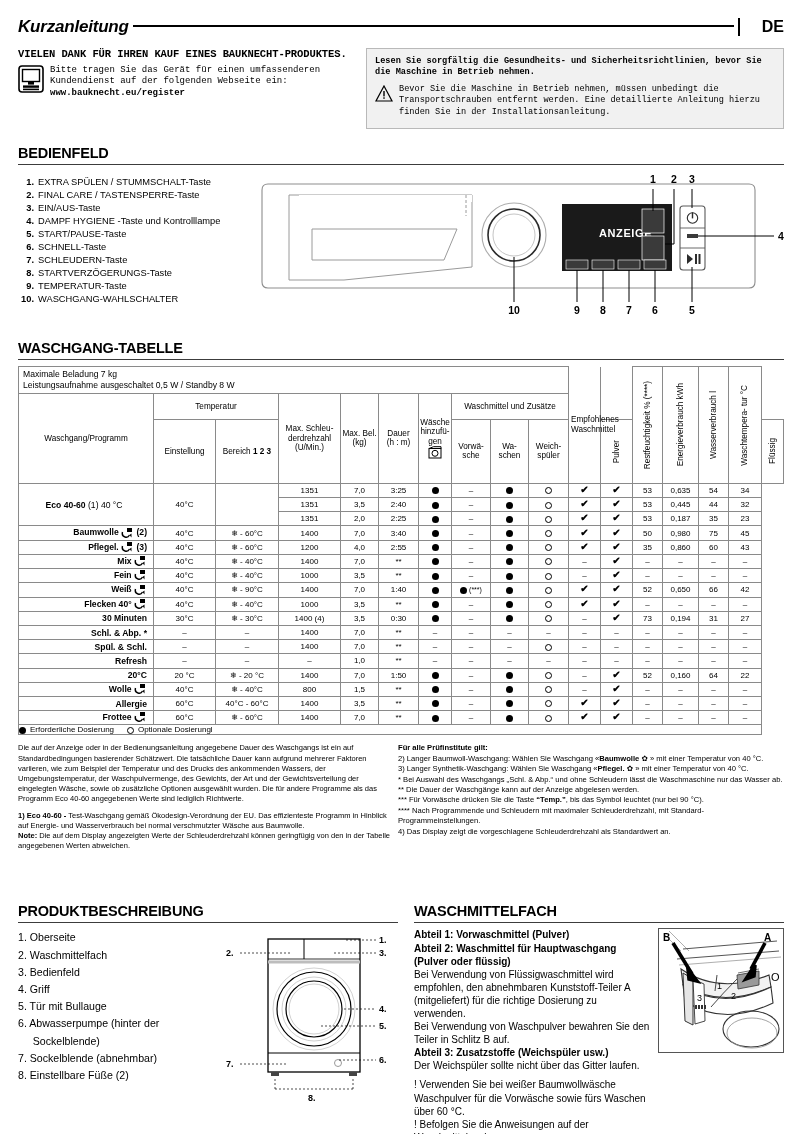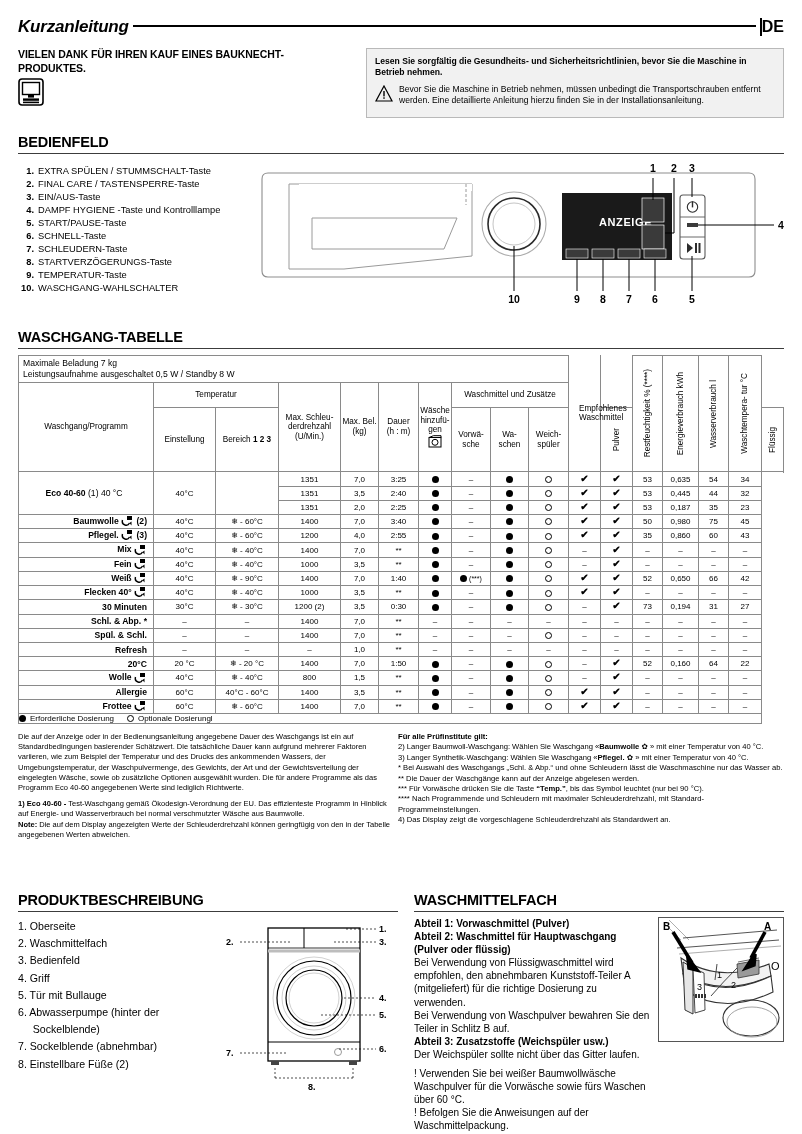--- a/index.html
+++ b/index.html
@@ -14,24 +14,24 @@
   }
   .page { position:relative; width:802px; height:1134px; padding: 14px 18px 0 18px; }
 
   
   .hdr { display:flex; align-items:center; gap:0; height:26px; }
   .hdr-title {
     font-style: italic; font-weight: bold; font-size: 17px;
     letter-spacing: -0.2px; white-space:nowrap;
   }
   .hdr-rule { flex:1; height:0; border-top:2px solid #000; margin:0 4px 2px 4px; }
-  .hdr-lang { font-weight:bold; font-size:16px; padding-left:0; border-left:2px solid #000; line-height:18px;}
+  .hdr-lang { font-weight:bold; font-size:16px; padding-left:22px; border-left:2px solid #000; line-height:18px;}
 
   
-  .top-row { display:flex; gap:18px; margin-top:8px; }
+  .top-row { display:flex; gap:18px; margin-top:8px;font-family:Liberation Mono, monospace; }
   .thanks { width:330px; }
   .thanks h2 { font-size:10.5px; font-weight:bold; margin:0; line-height:13.5px; letter-spacing:-0.1px;}
   .thanks-body { display:flex; gap:6px; margin-top:3px; }
   .monitor-icon { flex:0 0 auto; width:26px; height:28px; }
   .thanks-text { font-size:9px; line-height:11.6px; }
   .thanks-text .url { font-weight:bold; }
 
   
   .safety {
     flex:1; border:1px solid #b9b9b9; background:#f1f1f1;
@@ -110,20 +110,25 @@
       <div class="thanks-body">
         <span class="monitor-icon">
           <svg width="26" height="28" viewBox="0 0 26 28">
             <rect x="1" y="1" width="24" height="26" rx="3" fill="none" stroke="#000" stroke-width="1.6"></rect>
             <rect x="4.5" y="4.5" width="17" height="12" fill="none" stroke="#000" stroke-width="1.4"></rect>
             <rect x="10" y="17" width="6" height="2.6" fill="#000"></rect>
             <rect x="5" y="20.4" width="16" height="2.4" fill="#000"></rect>
             <rect x="5" y="23.6" width="16" height="1.6" fill="#000"></rect>
           </svg>
         </span>
+        <div class="thanks-text">
+          <div>Bitte tragen Sie das Gerät für einen umfassenderen</div>
+          <div>Kundendienst auf der folgenden Webseite ein:</div>
+          <div class="url">www.bauknecht.eu/register</div>
+        </div>
       </div>
     </div>
 
     <div class="safety">
       <div class="safety-title">Lesen Sie sorgfältig die Gesundheits- und Sicherheitsrichtlinien, bevor Sie die Maschine in Betrieb nehmen.</div>
       <div class="safety-body">
         <span class="warn-icon">
           <svg width="18" height="17" viewBox="0 0 18 17">
             <path d="M9 1 L17 16 L1 16 Z" fill="none" stroke="#000" stroke-width="1.2"></path>
             <rect x="8.3" y="6" width="1.4" height="5.4" fill="#000"></rect>
@@ -276,21 +281,21 @@
         <col style="width:30px">
         <col style="width:33px">
     </colgroup>
     <tbody>
       <tr>
         <td class="title-cell" colspan="10" style="border-bottom:0.8px solid #8a8a8a">
           <div>Maximale Beladung 7 kg</div>
           <div>Leistungsaufnahme ausgeschaltet 0,5 W / Standby 8 W</div>
         </td>
         <td class="h rot" rowspan="3" style="border-top:none">
-          <div style="padding:0 9px"><span>Empfohlenes</span><br><span>Waschmittel</span></div>
+          <div style="padding:0 1px"><span>Empfohlenes</span><br><span>Waschmittel</span></div>
         </td>
         <td class="h" rowspan="1" style="border:none"></td>
         <td class="h rot" rowspan="4">
             <div class="rotin">Restfeuchtigkeit % (****)</div>
           </td>
         <td class="h rot" rowspan="4">
             <div class="rotin">Energieverbrauch kWh</div>
           </td>
         <td class="h rot" rowspan="4">
             <div class="rotin">Wasserverbrauch l</div>
@@ -534,21 +539,21 @@
           <td><span class="chk">✔</span></td>
           <td>–</td>
           <td>–</td>
           <td>–</td>
           <td>–</td>
         </tr>
         <tr class="r">
           <td class="prog"><b>30 Minuten</b></td>
           <td>30°C</td>
           <td><span class="snow">❄</span> - 30°C</td>
-          <td>1200 (2)</td>
+          <td>1400 (4)</td>
           <td>3,5</td>
           <td>0:30</td>
           <td><span class="dot"></span></td>
           <td>–</td>
           <td><span class="dot"></span></td>
           <td><span class="ring"></span></td>
           <td>–</td>
           <td><span class="chk">✔</span></td>
           <td>73</td>
           <td>0,194</td>

